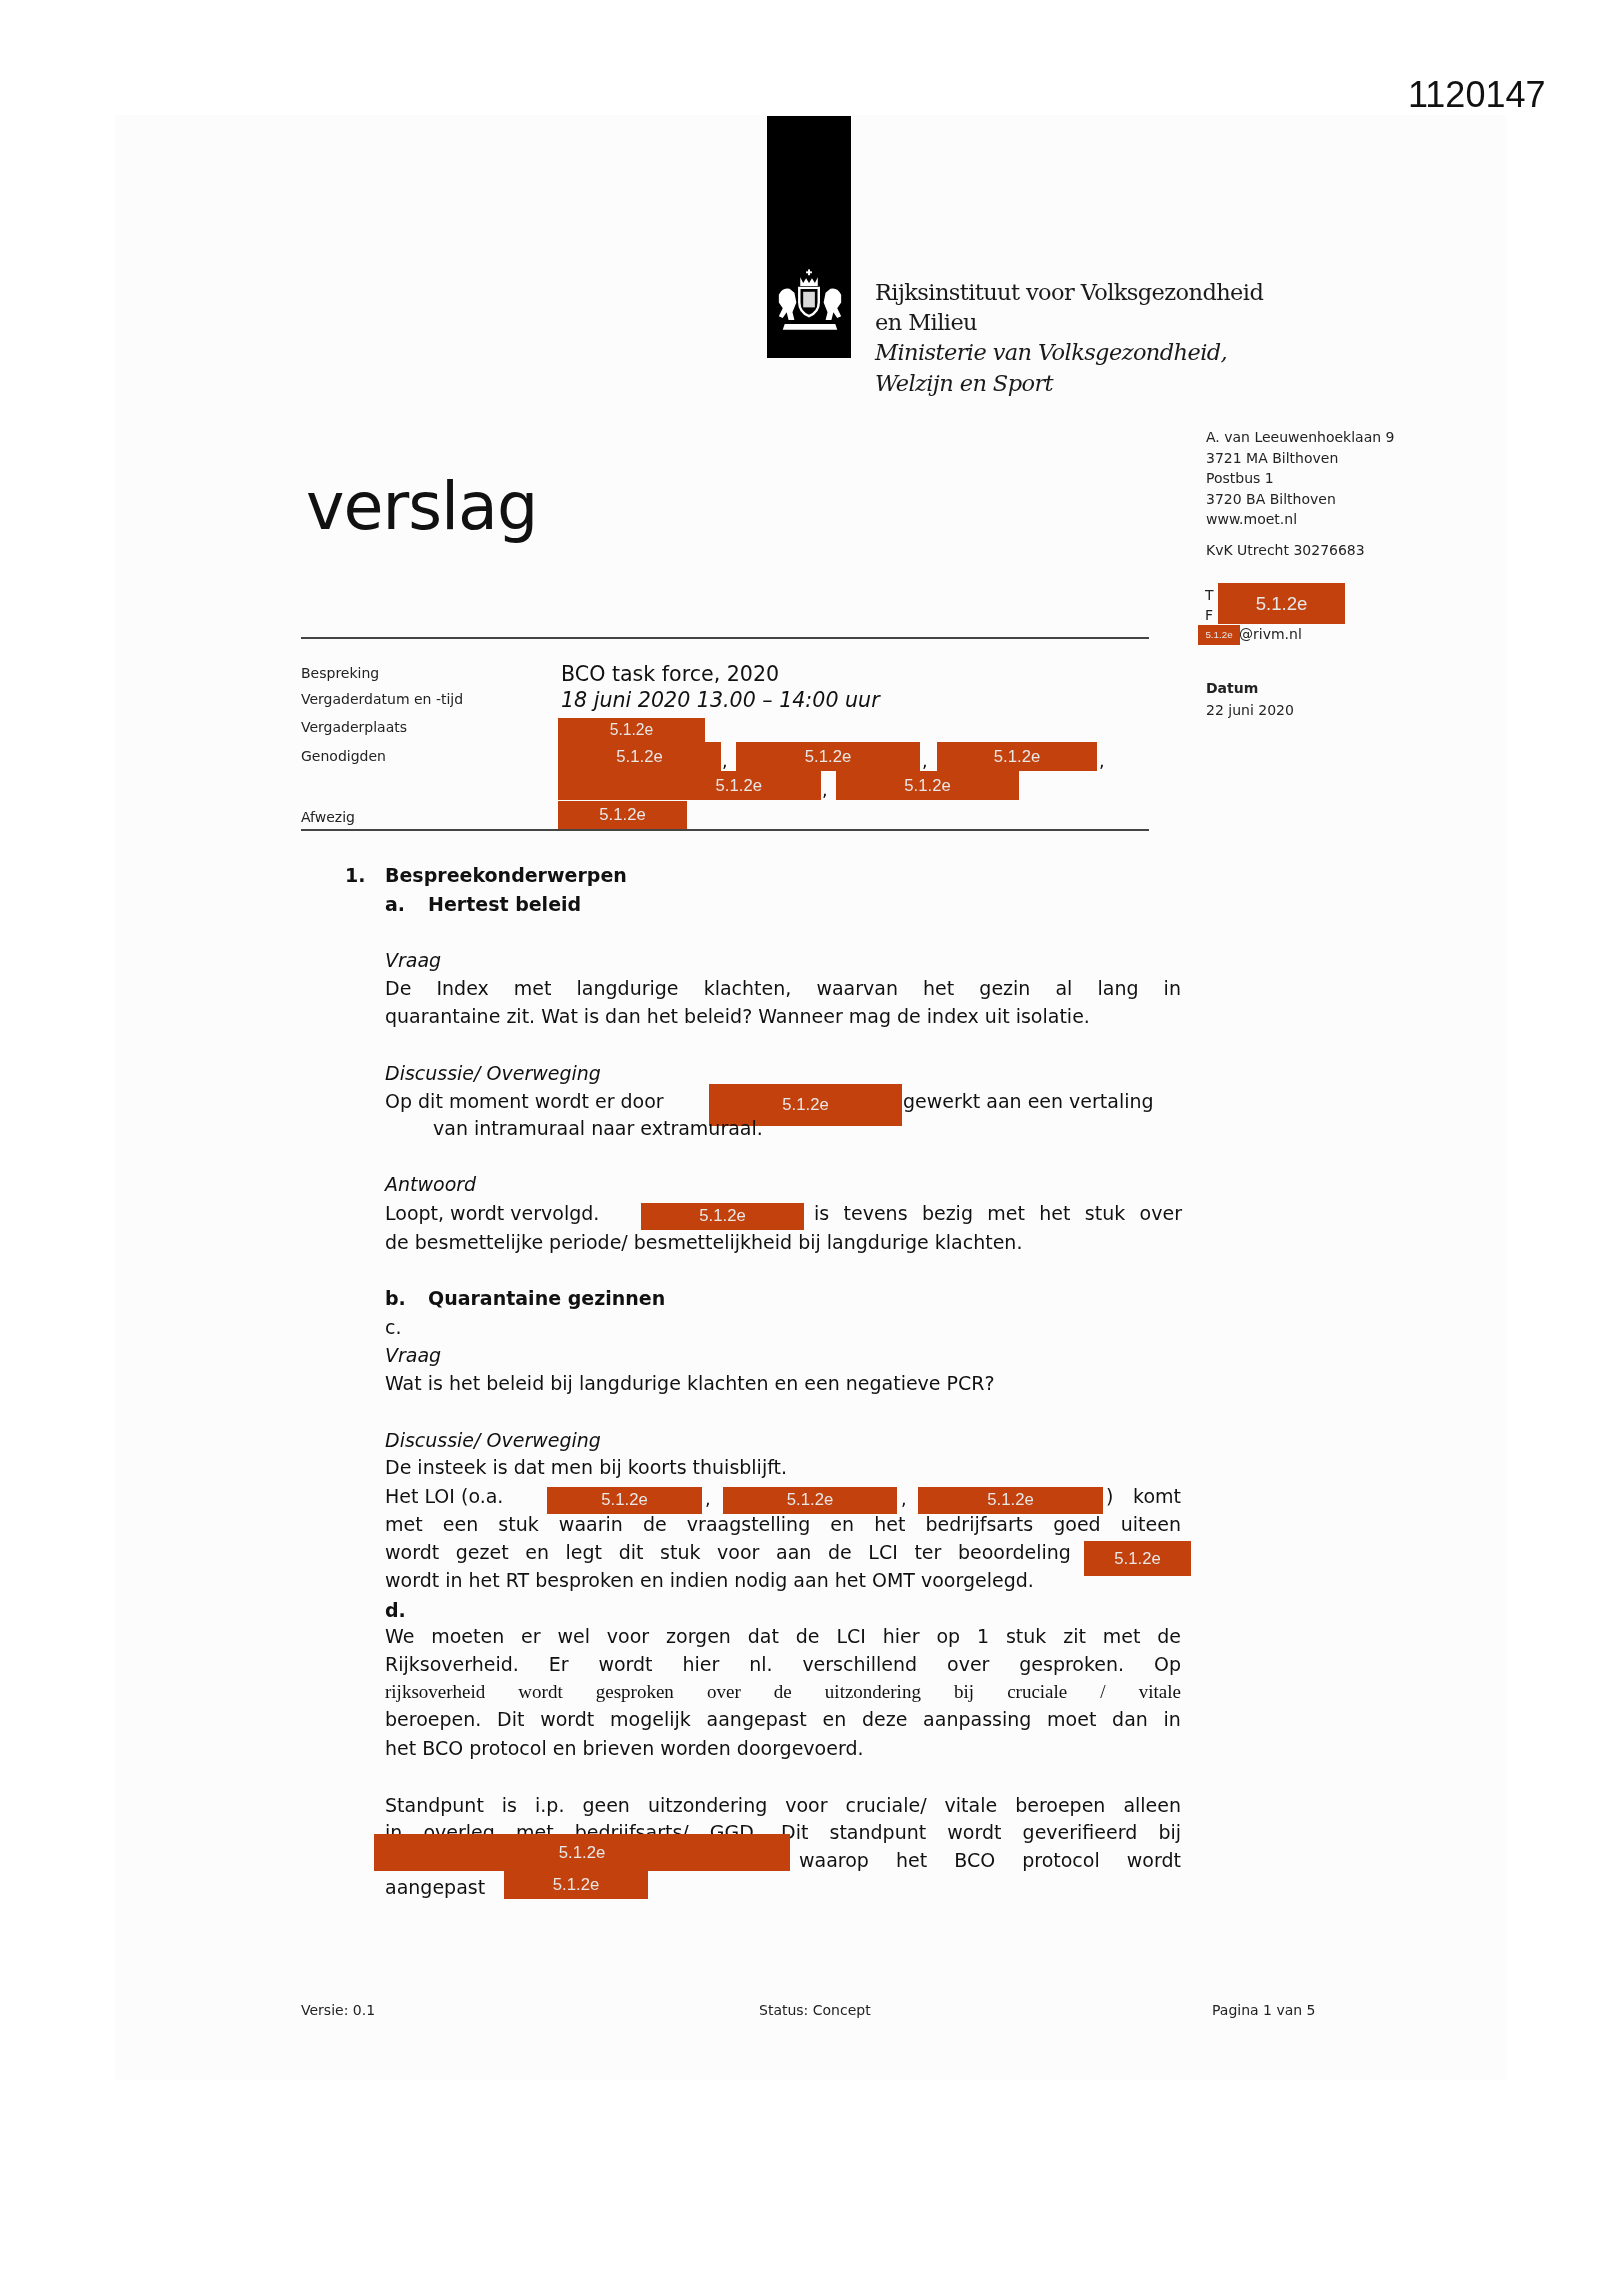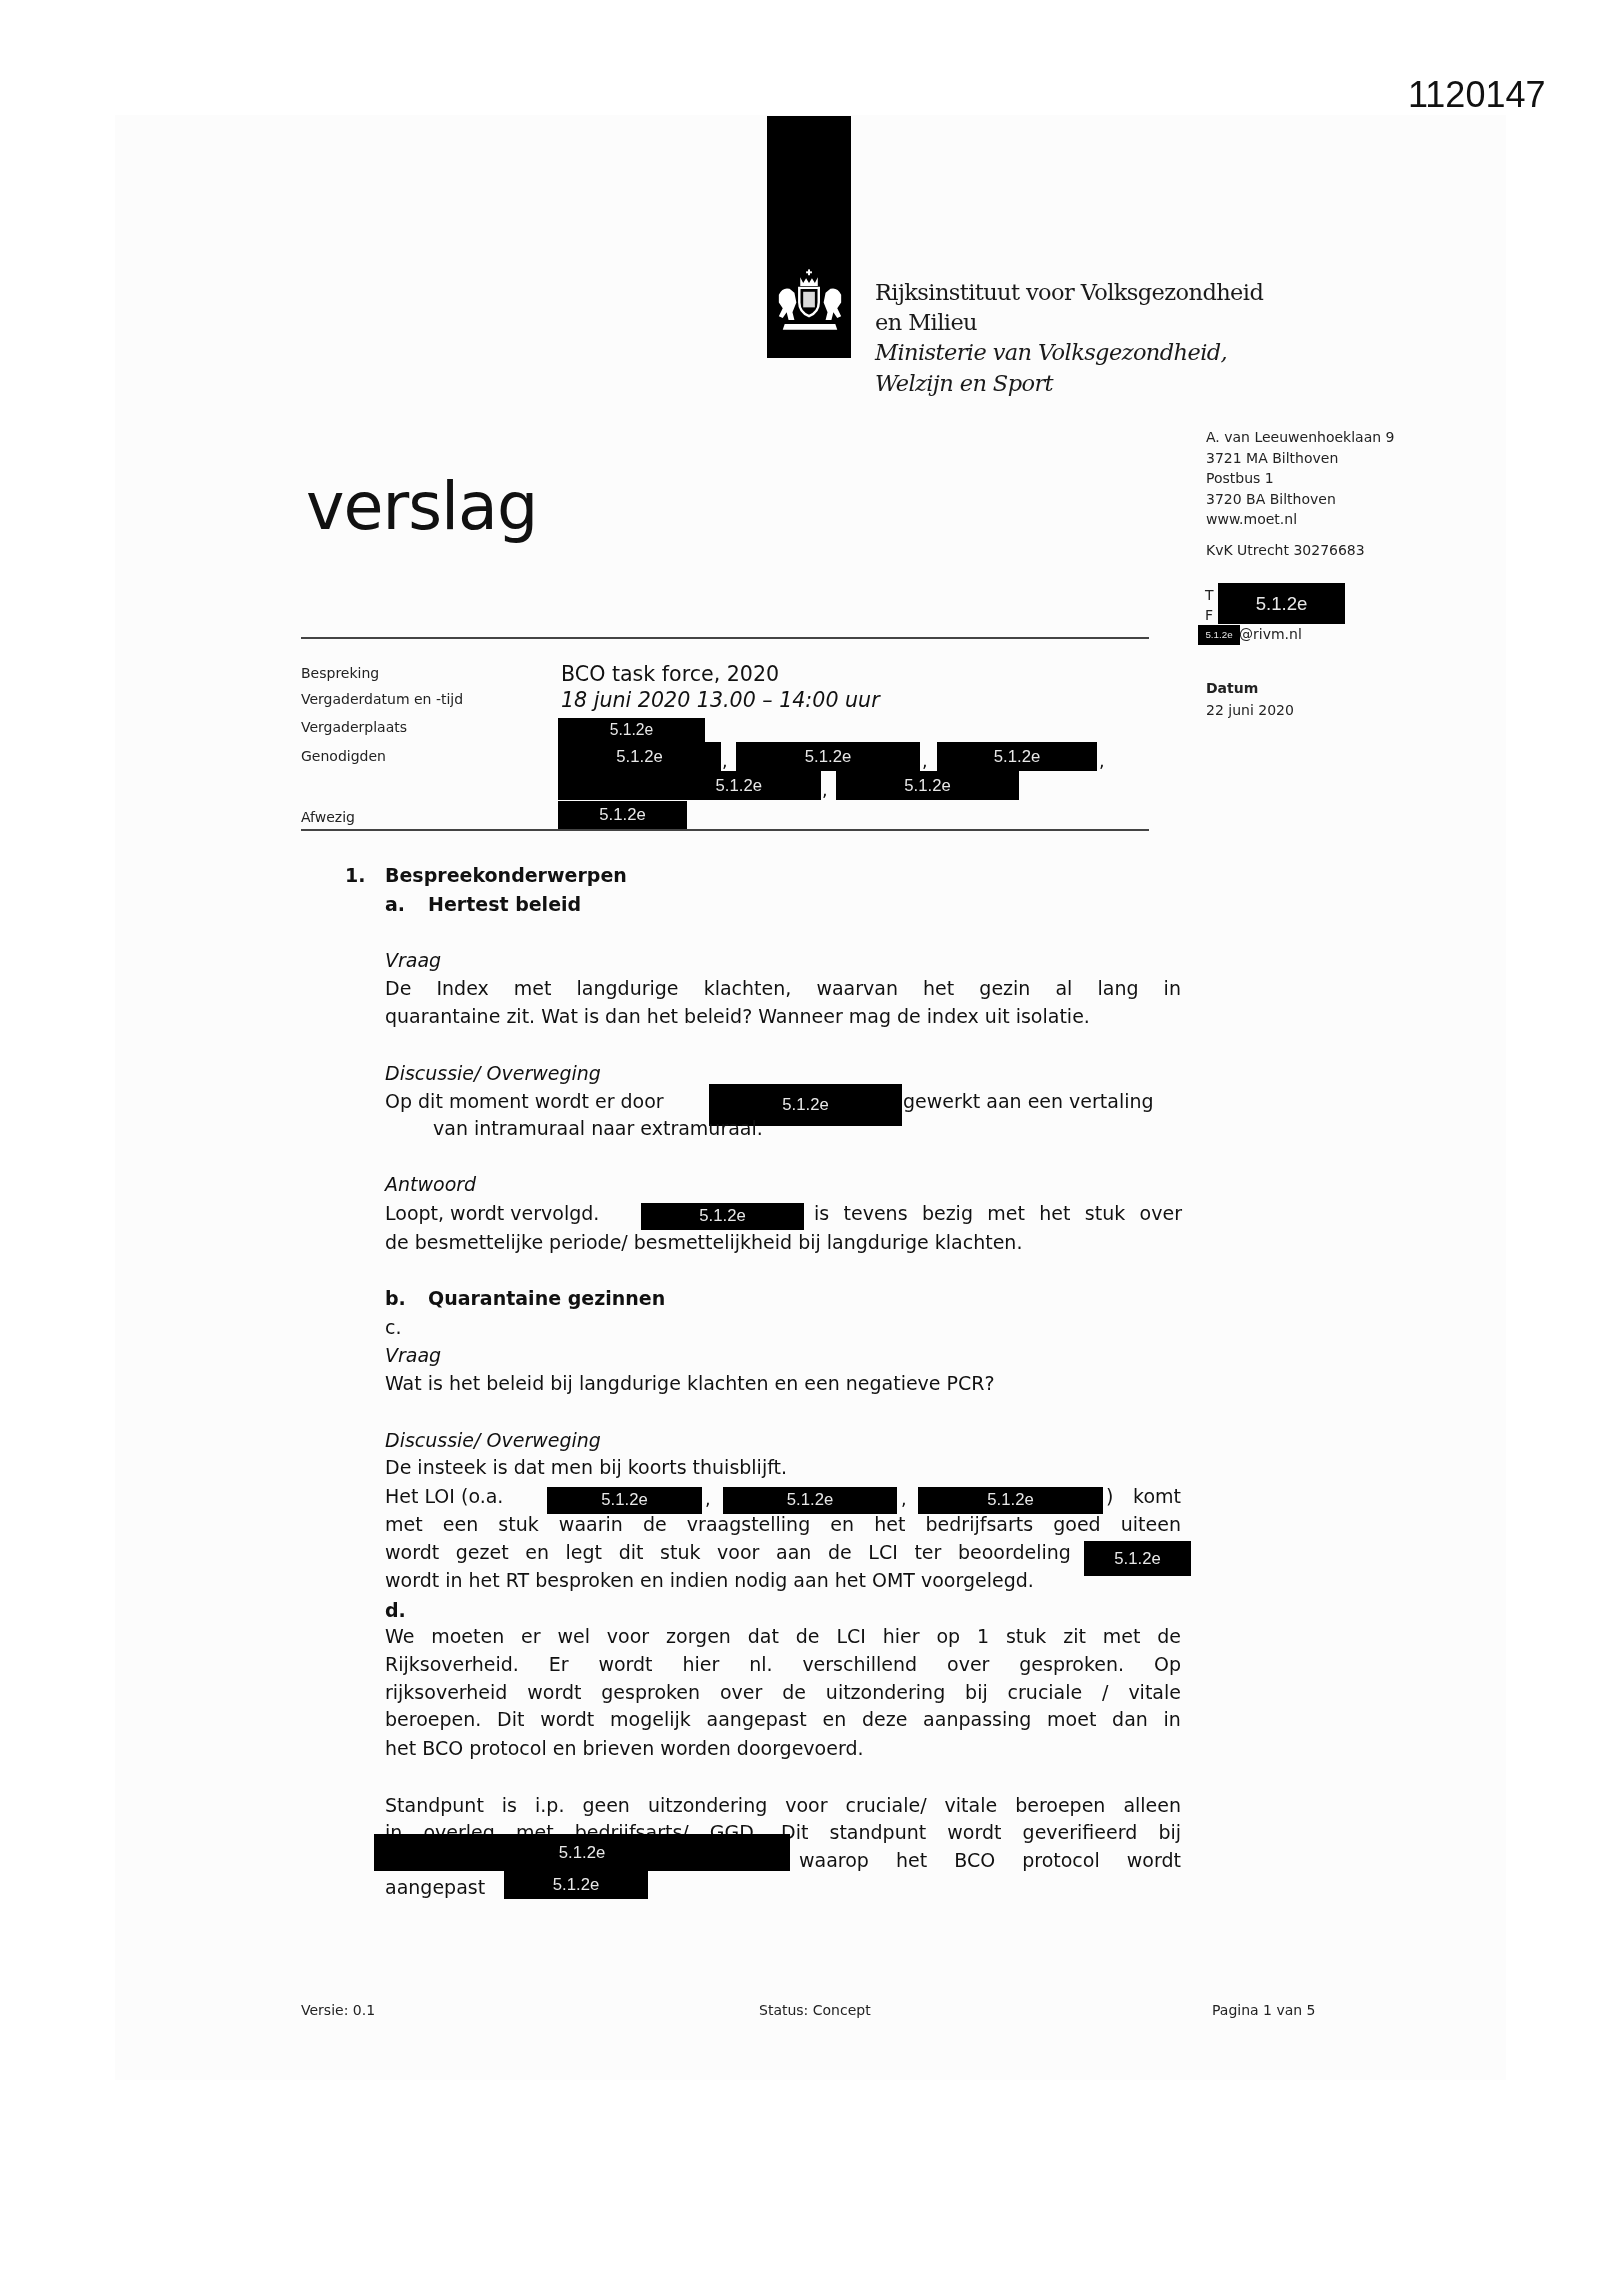--- a/index.html
+++ b/index.html
@@ -10,21 +10,21 @@
   .docnum { font-family:"Liberation Sans", sans-serif; font-size:36px; color:#111; left:1408px; top:74px; }
   .logobar { left:767px; top:116px; width:84px; height:242px; background:#000; }
   .crest { left:773px; top:269px; width:74px; height:67px; }
   .logotext { font-family:"DejaVu Serif", serif; font-size:22.5px; color:#1a1a1a; left:875px; letter-spacing:-0.6px; }
   .logotext.it { font-style:italic; }
   .title { font-family:"DejaVu Sans", sans-serif; font-size:65px; left:306px; top:469px; color:#111; letter-spacing:-1px; font-weight:normal; }
   .addr { font-size:14px; left:1206px; color:#222; line-height:20.6px; }
   .rule { height:2px; background:#444; }
   .lbl { font-size:14px; left:301px; color:#222; }
   .val { font-size:20.6px; left:561px; color:#111; }
-  .red { background:#000000; color:#e8e8e8; font-family:"Liberation Sans", sans-serif; font-size:16.7px;
+  .red { background:#c2410c; color:#e8e8e8; font-family:"Liberation Sans", sans-serif; font-size:16.7px;
          display:flex; align-items:center; justify-content:center; position:absolute; }
   .comma { font-size:17.6px; position:absolute; color:#111; }
   .body { font-size:19px; left:385px; color:#111; }
   .just { width:796px; display:flex; justify-content:space-between; }
   .just span { white-space:pre; }
   .bold { font-weight:bold; }
   .ital { font-style:italic; }
   .foot { font-size:14px; color:#222; top:2002px; }
 </style>
 </head>
@@ -205,21 +205,21 @@
   <span>Rijksoverheid.</span>
     <span>Er</span>
     <span>wordt</span>
     <span>hier</span>
     <span>nl.</span>
     <span>verschillend</span>
     <span>over</span>
     <span>gesproken.</span>
     <span>Op</span>
 </div>
-<div class="abs body just" style="top:1681px;">
+<div class="abs body just" style="top:1681px;font-family:Liberation Serif, serif;">
   <span>rijksoverheid</span>
     <span>wordt</span>
     <span>gesproken</span>
     <span>over</span>
     <span>de</span>
     <span>uitzondering</span>
     <span>bij</span>
     <span>cruciale</span>
     <span>/</span>
     <span>vitale</span>

